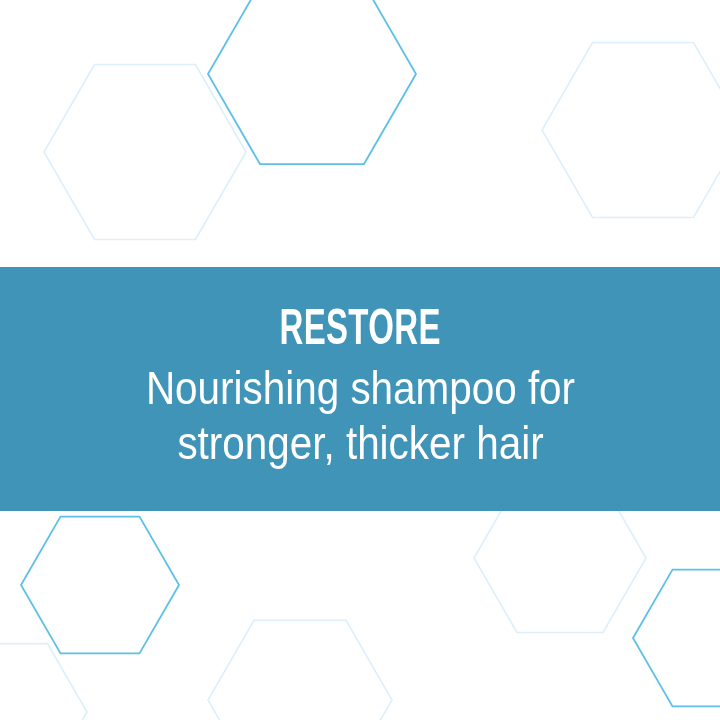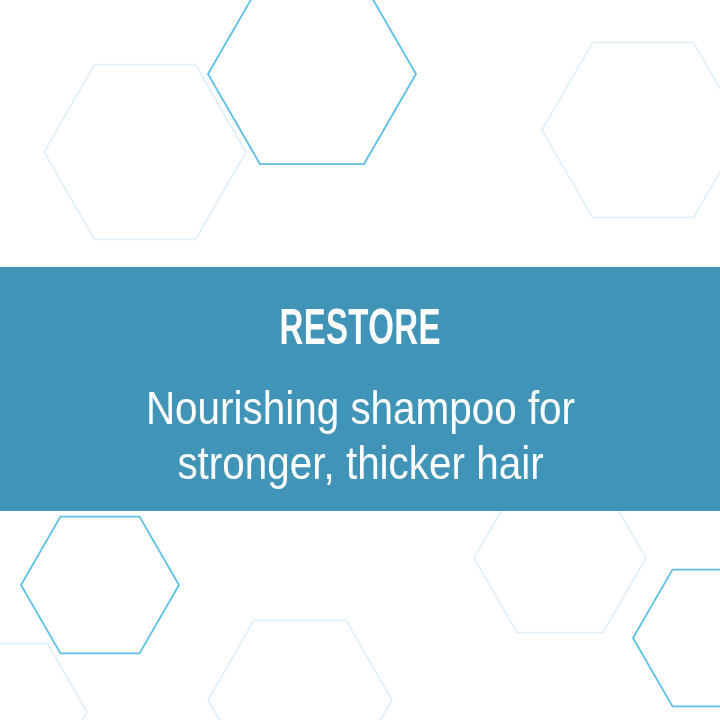--- a/index.html
+++ b/index.html
@@ -32,21 +32,20 @@
     top: 267px;
     width: 720px;
     height: 244px;
     background: #3f94b8;
     box-sizing: border-box;
     display: flex;
     flex-direction: column;
     align-items: center;
     justify-content: flex-start;
     padding-top: 36px;
-    gap: 20px;
   }
   #banner-title {
     color: #ffffff;
     font-family: "Liberation Sans Narrow", "Liberation Sans", sans-serif;
     font-weight: 700;
     font-size: 50px;
     line-height: 0.98;
     letter-spacing: 0.5px;
     text-align: center;
     transform: scaleX(0.66);

